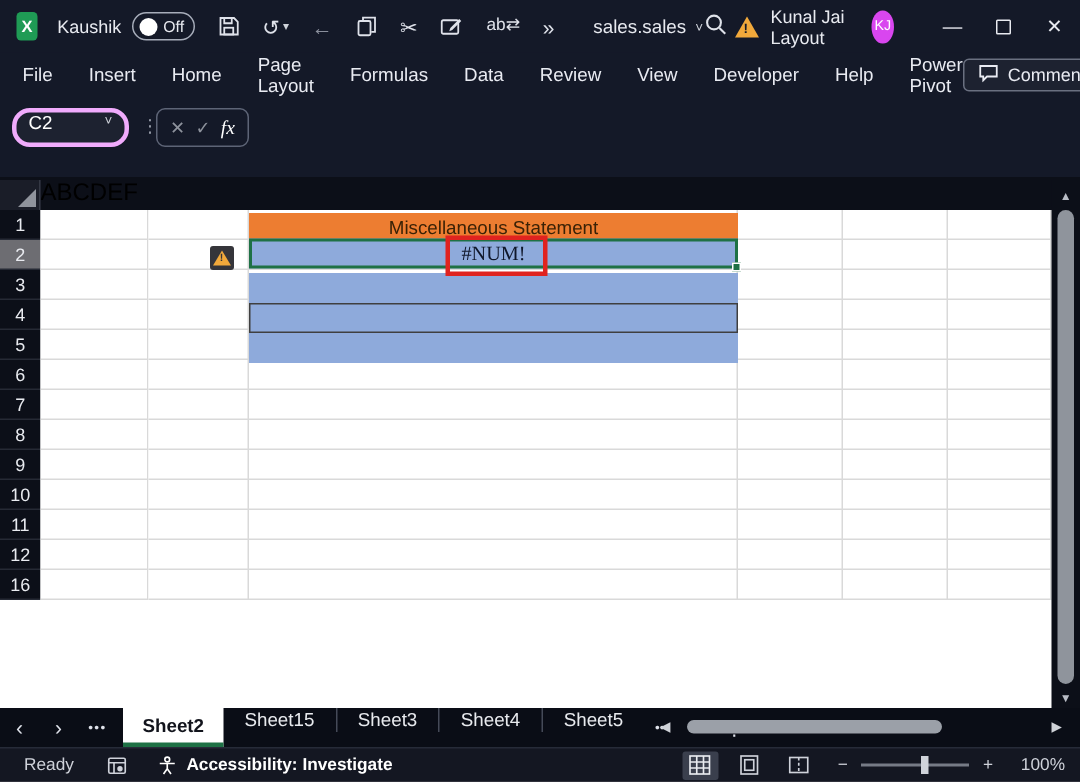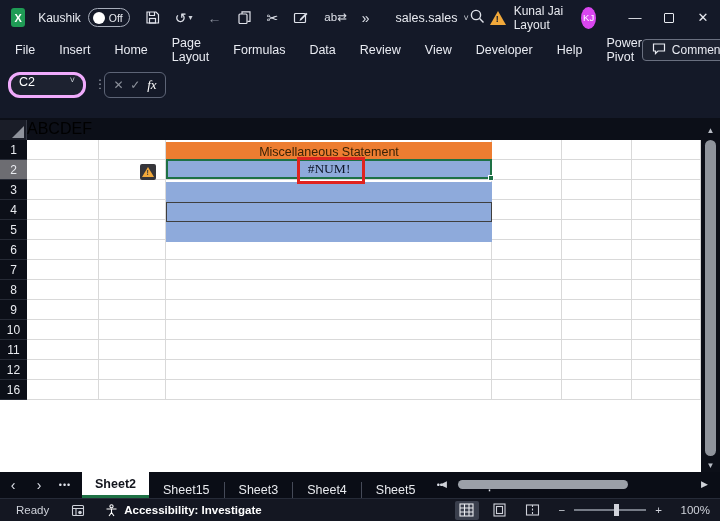--- a/index.html
+++ b/index.html
@@ -89,21 +89,21 @@
   .vscroll .arr { position:absolute; left:0; width:19px; text-align:center; color:#b9bdc6; font-size:8px; }
   .vthumb { position:absolute; left:4px; top:20px; width:11px; height:316px; background:#8f949c; border-radius:6px; }
 
   
   .tabbar { position:absolute; left:0; top:472px; width:720px; height:26px; background:#0a0d16; display:flex; align-items:center; color:#e8eaee; }
   .tnav { display:flex; align-items:center; gap:0; }
   .tnav > div { width:26px; text-align:center; font-size:14px; color:#dfe2ea; }
   .tnav .more3 { font-size:13px; letter-spacing:1px; }
   .tab-active { height:26px; background:#fff; color:#12141c; font-weight:bold; font-size:12.5px;
     display:flex; align-items:center; padding:0 13px; border-bottom:3px solid #1e7145; margin-left:4px; }
-  .tabs { display:flex; height:26px; align-items:flex-end; }
+  .tabs { display:flex; height:26px; align-items:flex-start; }
   .tab { font-size:12.5px; padding:0 14px; height:16px; display:flex; align-items:center; }
   .tab + .tab { border-left:1px solid #454a58; }
   .tail { display:flex; align-items:center; gap:0; }
   .tail > div { width:24px; text-align:center; font-size:13px; color:#dfe2ea; }
   .hscroll { position:absolute; left:438px; top:0; width:272px; height:26px; }
   .hscroll .arr { position:absolute; top:7px; font-size:9px; color:#cfd2d8; }
   .hthumb { position:absolute; left:20px; top:8px; width:170px; height:9px; background:#9ba0a8; border-radius:5px; }
 
   
   .statusbar { position:absolute; left:0; top:498px; width:720px; height:23px; background:#141722;

